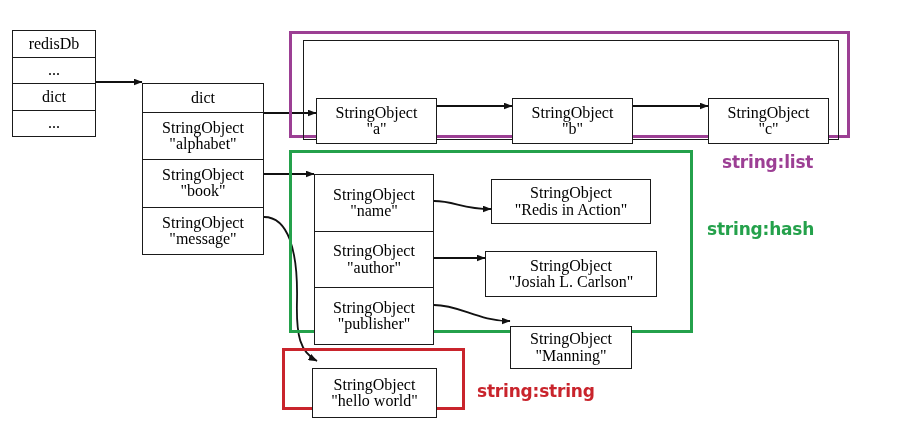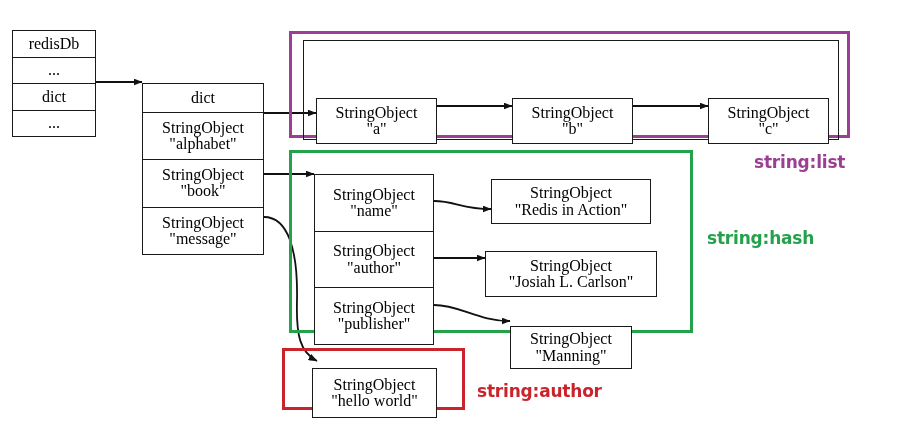--- a/index.html
+++ b/index.html
@@ -82,21 +82,21 @@
   }
   .tag {
     position: absolute;
     z-index: 5;
     font-family: "DejaVu Sans", "Liberation Sans", sans-serif;
     font-weight: bold;
     font-size: 17px;
     letter-spacing: -0.2px;
     white-space: nowrap;
   }
-  .tag.purple { color: #9c3f94; margin-left: 32px; }
+  .tag.purple { color: #9c3f94; }
   .tag.green  { color: #24a14b; }
   .tag.red    { color: #c9242c; }
 </style>
 </head>
 <body>
 
 <div id="diagram">
 
   <div class="group-box purple" style="left:289px; top:31px; width:561px; height:107px;"></div>
   <div class="group-box green" style="left:289px; top:150px; width:404px; height:183px;"></div>
@@ -206,16 +206,16 @@
   </div>
 
   <div class="node" style="left:312px; top:353px; width:125px; height:50px;">
     <div class="cell">
       <span class="l1">StringObject</span>
       <span class="l2">"hello world"</span>
     </div>
   </div>
 
   <div class="tag purple" style="left:722px; top:152px;">string:list</div>
-  <div class="tag green" style="left:707px; top:228px;">string:hash</div>
-  <div class="tag red" style="left:477px; top:381px;">string:author</div>
+  <div class="tag green" style="left:707px; top:219px;">string:hash</div>
+  <div class="tag red" style="left:477px; top:381px;">string:string</div>
 
 </div>
 
 </body></html>

